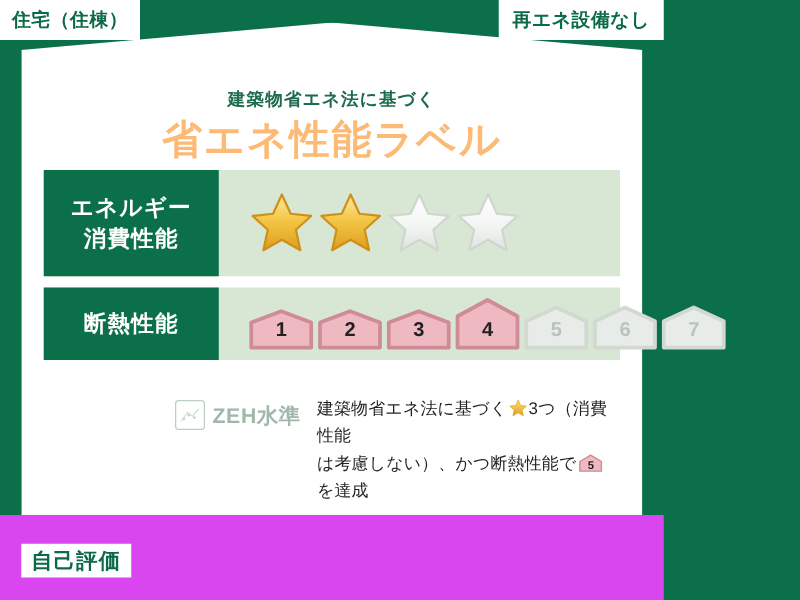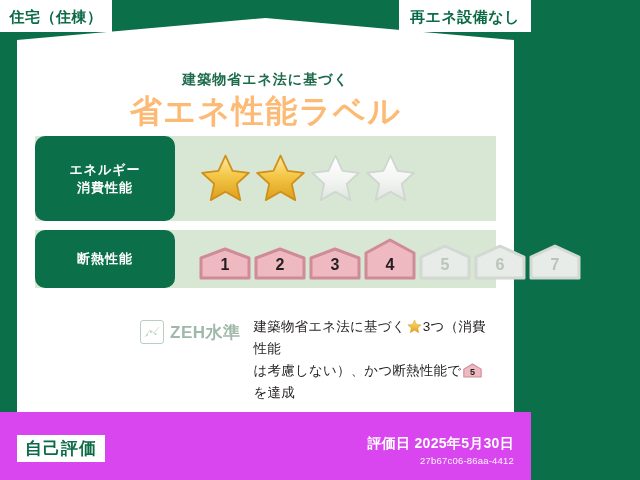--- a/index.html
+++ b/index.html
@@ -47,24 +47,23 @@
   
   .rows{position:absolute;left:35px;right:35px;top:136px;}
   .perf-row{
     display:flex;align-items:stretch;
     background:#d7e7d4;margin-bottom:9px;
   }
   .row-energy{height:85px;}
   .row-insul{height:58px;}
   .row-key{
     width:140px;flex:0 0 140px;background:#0b7049;color:#ffffff;
-    font-weight:bold;font-size:13px;letter-spacing:1px;
+    font-weight:bold;font-size:18px;letter-spacing:1px;
     display:flex;flex-direction:column;align-items:center;justify-content:center;
     line-height:1.35;
-    border-radius:10px;
   }
   .row-val{flex:1;display:flex;align-items:center;padding-left:24px;}
 
   
   .stars{display:flex;align-items:center;gap:2px;}
   .star{
     width:53px;height:53px;display:block;
   }
   .star-sm{width:15px;height:15px;display:inline-block;vertical-align:-3px;margin:0 1px;}
 
@@ -281,22 +280,15 @@
       <span>は考慮しない）、かつ断熱性能で</span><span class="inline-house"><svg viewBox="0 0 34 28" preserveAspectRatio="none">
             <path d="M1.5 11.5 L17 2 L32.5 11.5 L32.5 26 L1.5 26 Z" fill="#eeb9c0" stroke="#cf8b98" stroke-width="2" stroke-linejoin="round"></path>
           </svg><span class="num">5</span></span><span>を達成</span>
     </div>
   </div>
 
   <div class="footer">
     <div class="foot-left">
       <div class="self-eval">自己評価</div>
     </div>
-    <div class="foot-right">
-      <div class="eval-date">
-        <span>評価日</span>
-        <span>2025年5月30日</span>
-      </div>
-      <div class="eval-id">27b67c06-86aa-4412</div>
-    </div>
   </div>
 
 </div>
 
 </body></html>

